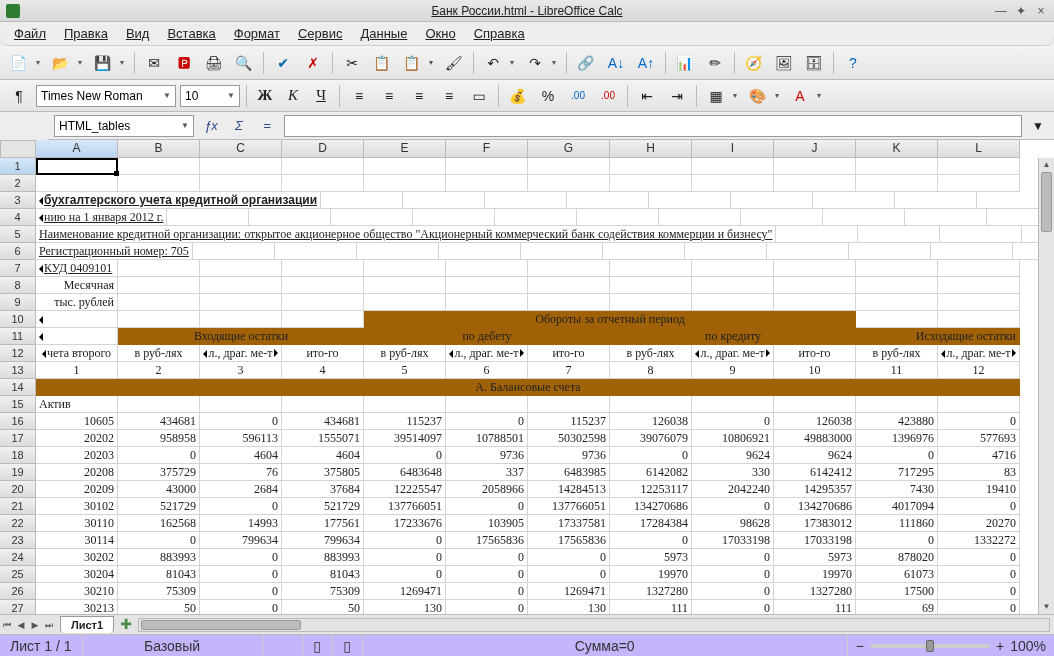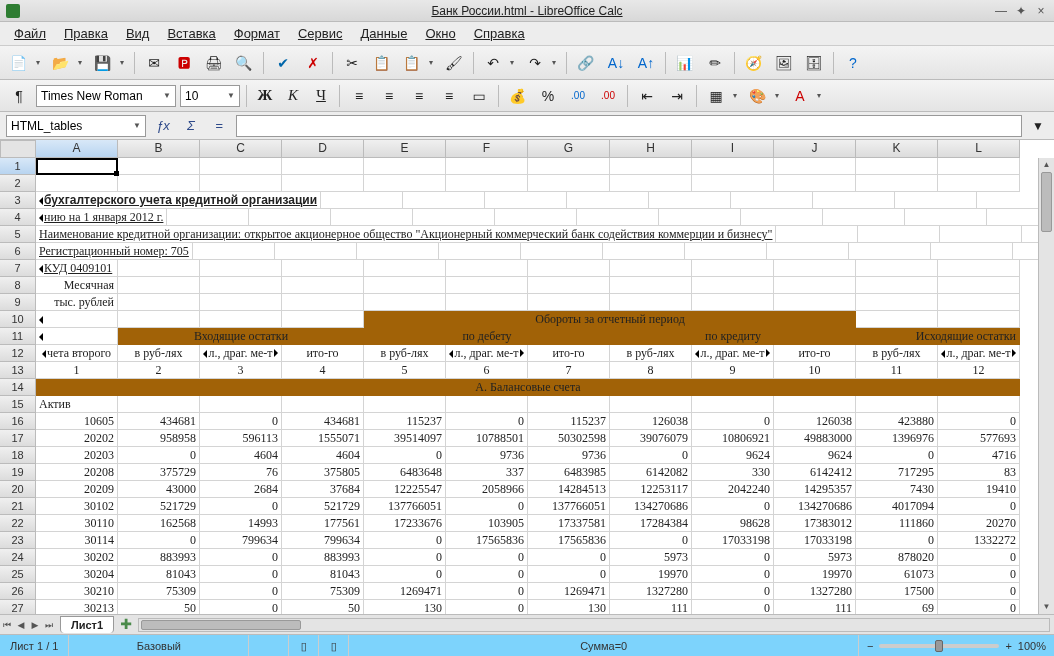--- a/index.html
+++ b/index.html
@@ -1,33 +1,33 @@
 <!DOCTYPE html>
 <html><head>
 <meta charset="utf-8">
 <style>
 * { box-sizing: border-box; margin: 0; padding: 0; font-family: "Liberation Sans", Arial, sans-serif; }
 body { background: #ededed; width: 1054px; height: 656px; overflow: hidden; font-size: 12px; color: #222; }
 .titlebar { height: 22px; background: linear-gradient(#e8e8e8,#d8d8d8); display: flex; align-items: center; justify-content: center; position: relative; border-bottom: 1px solid #bbb; text-decoration: underline; }
 .titlebar .ticon { position: absolute; left: 6px; width: 14px; height: 14px; background: #2e7d32; border-radius: 2px; }
 .titlebar .wbtns { position: absolute; right: 6px; display: flex; gap: 6px; }
 .titlebar .wbtn { width: 14px; height: 14px; color: #555; font-size: 12px; line-height: 14px; text-align: center; cursor: pointer; }
-.menubar { height: 24px; background: #ededed; display: flex; align-items: center; padding: 0 6px; gap: 2px; border-bottom: 1px solid #ccc; }
+.menubar { height: 24px; background: #ededed; display: flex; align-items: center; padding: 0 6px; gap: 2px; border-bottom: 1px solid #ccc; border-radius: 9px; }
 .menubar .mitem { padding: 2px 8px; font-size: 13px; cursor: pointer; }
 .menubar .mitem u { text-decoration: underline; }
 .toolbar { height: 34px; background: linear-gradient(#f4f4f4,#e4e4e4); border-bottom: 1px solid #bbb; display: flex; align-items: center; padding: 0 6px; gap: 4px; }
 .tbtn { width: 26px; height: 26px; border: 1px solid transparent; border-radius: 3px; display: flex; align-items: center; justify-content: center; cursor: pointer; font-size: 14px; }
 .tsep { width: 1px; height: 22px; background: #bbb; margin: 0 2px; }
 .tdrop { width: 8px; font-size: 8px; color: #555; cursor: pointer; }
 .fontbar { height: 32px; background: linear-gradient(#f4f4f4,#e4e4e4); border-bottom: 1px solid #bbb; display: flex; align-items: center; padding: 0 6px; gap: 4px; }
 .combo { height: 22px; background: #fff; border: 1px solid #999; display: flex; align-items: center; padding: 0 4px; }
 .combo input { border: none; outline: none; font-size: 12px; width: 100%; background: transparent; }
 .combo .arr { font-size: 8px; color: #555; padding-left: 4px; cursor: pointer; }
 .fbtn { width: 24px; height: 22px; display: flex; align-items: center; justify-content: center; cursor: pointer; font-family: "Times New Roman", serif; font-size: 15px; }
-.formulabar { height: 28px; background: #ededed; border-bottom: 1px solid #bbb; display: flex; align-items: center; padding: 0 6px; gap: 6px; }
+.formulabar { height: 28px; background: #ededed; border-bottom: 1px solid #bbb; display: flex; align-items: center; padding: 0 6px; gap: 6px; margin-left: 48px; }
 .namebox { width: 140px; }
 .fxbtn { width: 22px; height: 22px; display: flex; align-items: center; justify-content: center; cursor: pointer; font-size: 13px; font-style: italic; color: #2e4a8a; }
 .formula-input { flex: 1; height: 22px; background: #fff; border: 1px solid #999; padding: 0 4px; }
 .sheet { position: relative; background: #fff; height: 474px; overflow: hidden; }
 .corner { position: absolute; left: 0; top: 0; width: 36px; height: 18px; background: #e4e4e4; border: 1px solid #bbb; }
 .colhdr { position: absolute; top: 0; left: 36px; right: 16px; height: 18px; display: flex; }
 .ch { background: linear-gradient(#f0f0f0,#dcdcdc); border-right: 1px solid #bbb; border-bottom: 1px solid #bbb; text-align: center; font-size: 12px; line-height: 17px; color: #333; flex: 0 0 82px; }
 .ch.sel { background: linear-gradient(#d8e8f8,#b8d4f0); }
 .rowhdr { position: absolute; left: 0; top: 18px; bottom: 0; width: 36px; }
 .rh { height: 17px; background: linear-gradient(#f0f0f0,#dcdcdc); border-right: 1px solid #bbb; border-bottom: 1px solid #bbb; text-align: center; font-size: 11px; line-height: 16px; color: #333; }
@@ -44,21 +44,21 @@
 .cursor::after { content: ''; position: absolute; right: -3px; bottom: -3px; width: 5px; height: 5px; background: #000; }
 .vscroll { position: absolute; right: 0; top: 18px; bottom: 0; width: 16px; background: #e4e4e4; border-left: 1px solid #bbb; }
 .vscroll .thumb { position: absolute; left: 2px; right: 2px; top: 14px; height: 60px; background: #bcbcbc; border: 1px solid #999; border-radius: 2px; }
 .vscroll .arr { position: absolute; left: 0; right: 0; height: 14px; text-align: center; font-size: 8px; line-height: 14px; color: #555; cursor: pointer; }
 .tabbar { height: 20px; background: #e4e4e4; border-top: 1px solid #bbb; display: flex; align-items: center; }
 .tabnav { width: 14px; height: 16px; text-align: center; font-size: 9px; color: #555; cursor: pointer; line-height: 16px; }
 .tab { padding: 2px 10px; background: #fff; border: 1px solid #999; border-bottom: none; font-size: 11px; font-weight: bold; margin-left: 4px; border-radius: 0 0 4px 4px; }
 .tabadd { width: 16px; height: 16px; margin-left: 4px; color: #4a8a4a; font-size: 14px; text-align: center; cursor: pointer; line-height: 14px; }
 .hscroll { flex: 1; height: 14px; background: #e4e4e4; margin: 0 4px; position: relative; border: 1px solid #bbb; }
 .hscroll .thumb { position: absolute; top: 1px; bottom: 1px; left: 2px; width: 160px; background: #bcbcbc; border: 1px solid #999; border-radius: 2px; }
-.statusbar { height: 22px; background: #7dd3fc; border-top: 1px solid #bbb; display: flex; align-items: center; font-size: 11px; color: #333; }
+.statusbar { height: 22px; background: #c4b5fd; border-top: 1px solid #bbb; display: flex; align-items: center; font-size: 14px; color: #333; }
 .statusbar .cell { padding: 0 10px; border-right: 1px solid #ccc; height: 100%; line-height: 22px; }
 .statusbar .flex { flex: 1; }
 .zoom { display: flex; align-items: center; gap: 6px; padding: 0 8px; }
 .zslider { width: 120px; height: 4px; background: #ccc; position: relative; border-radius: 2px; }
 .zslider .zt { position: absolute; left: 50%; top: -4px; width: 8px; height: 12px; background: #999; border: 1px solid #666; border-radius: 2px; transform: translateX(-50%); }
 .ovspan { position: absolute; background: #a16207; }
 </style>
 </head>
 <body>
 

